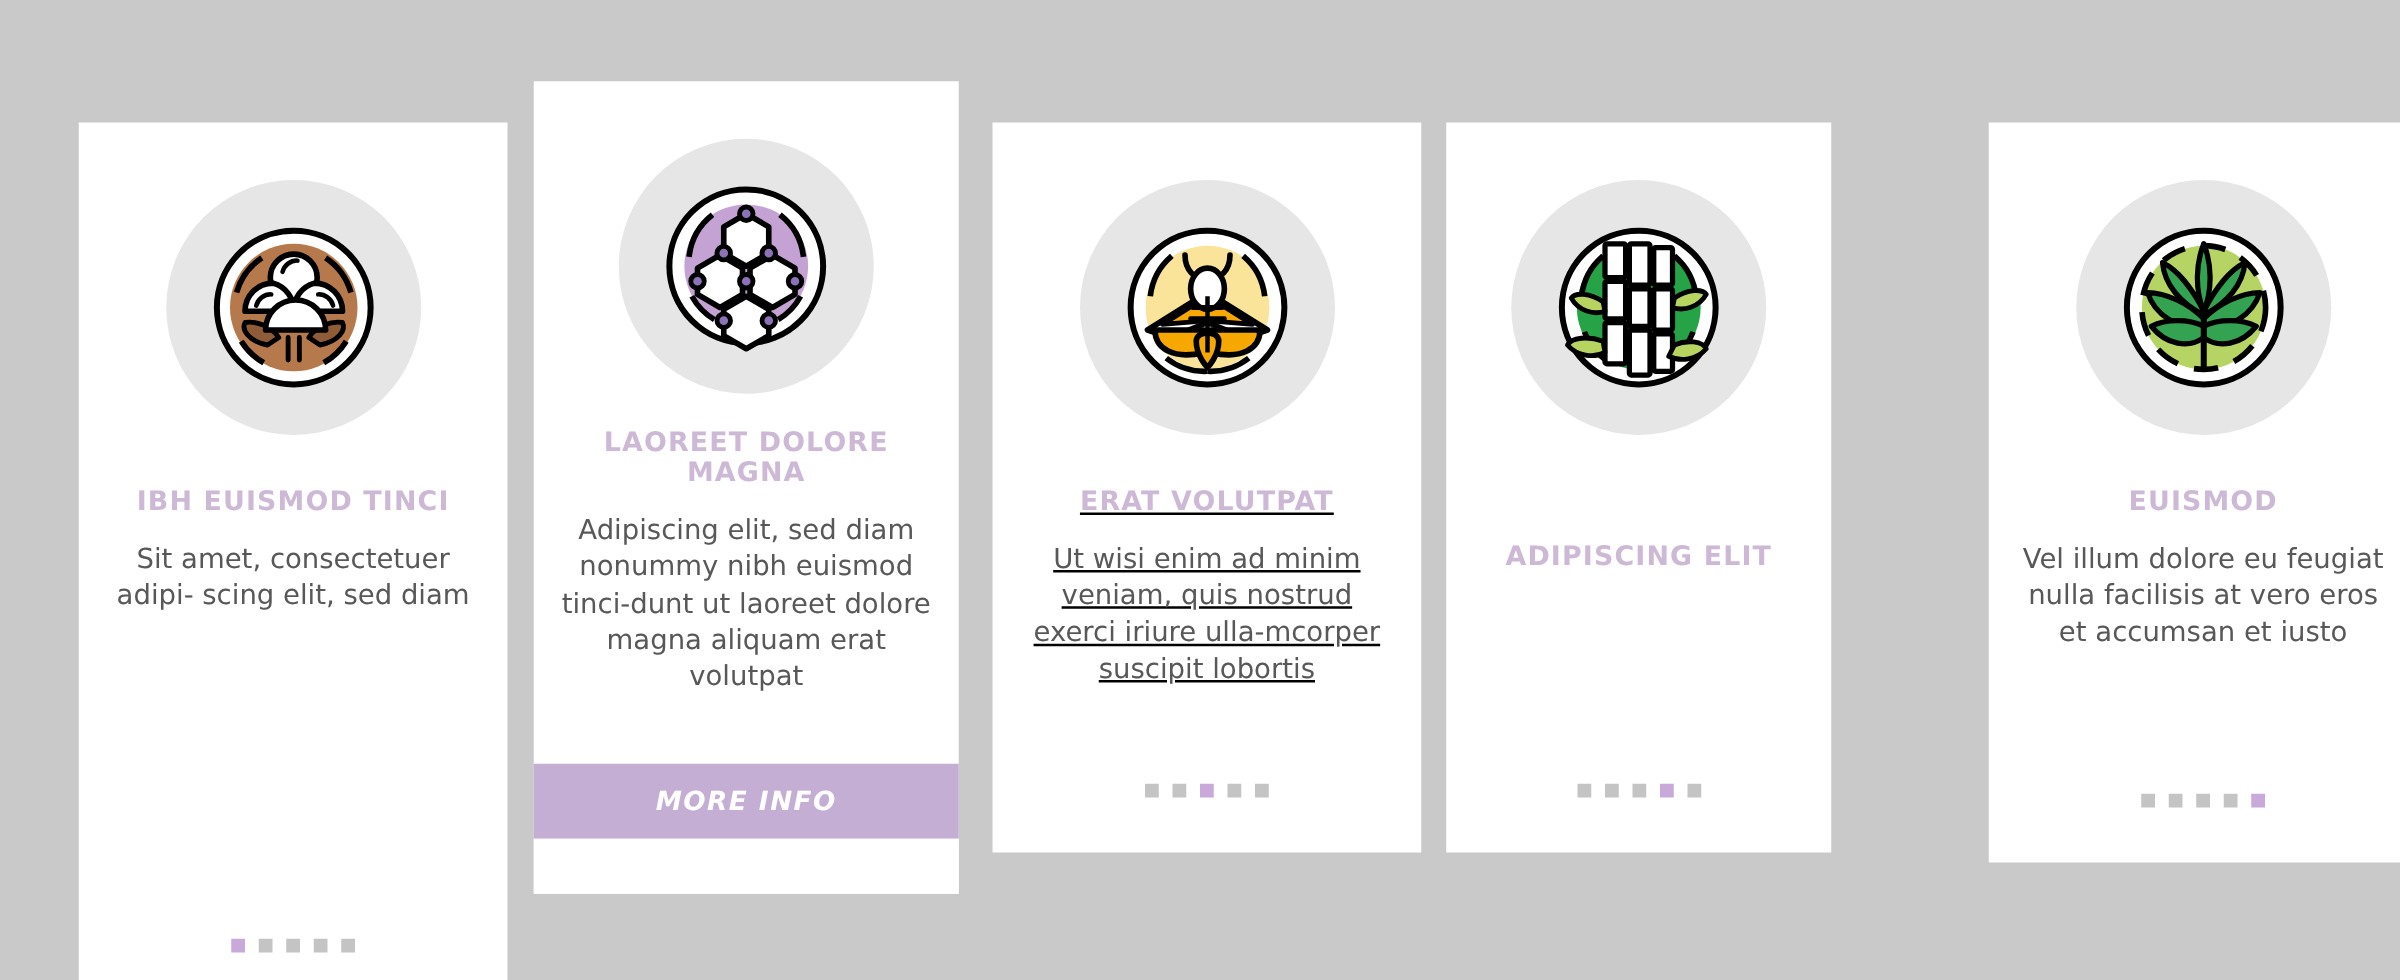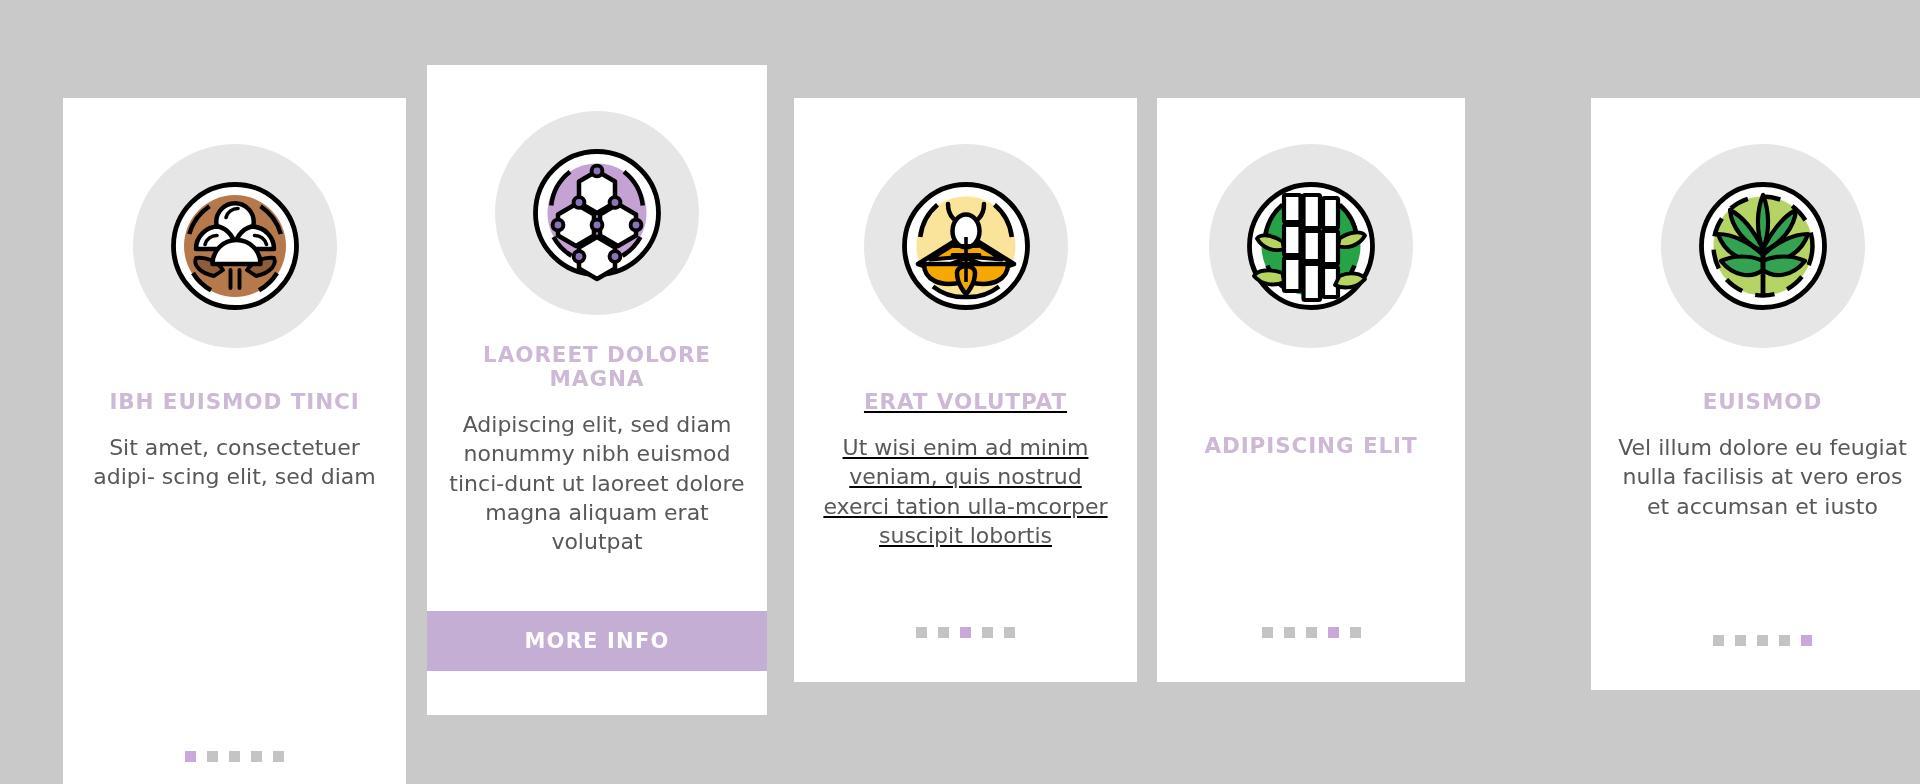--- a/index.html
+++ b/index.html
@@ -106,20 +106,21 @@
     text-align: center;
     font-size: 21px;
     font-weight: bold;
     letter-spacing: 1.2px;
     padding: 18px 0 18px 0;
     box-sizing: border-box;
     cursor: pointer;
     border: none;
     font-family: inherit;
     text-transform: uppercase;
+    font-style: italic;
   }
   .btn-tail { height: 44px; width: 100%; background: #ffffff; }
 </style>
 </head>
 <body>
 
 <div class="stage">
 
   <div class="card card-1">
     <div class="icon-wrap">
@@ -215,21 +216,21 @@
           <path d="M22 62 C22 72 32 78 48 74 L48 62 Z" fill="#f7a800" stroke="#000000" stroke-width="3" stroke-linejoin="round"></path>
           <path d="M78 62 C78 72 68 78 52 74 L52 62 Z" fill="#f7a800" stroke="#000000" stroke-width="3" stroke-linejoin="round"></path>
           <ellipse cx="50" cy="40" rx="9" ry="11" fill="#ffffff" stroke="#000000" stroke-width="3"></ellipse>
           <path d="M42 50 L58 50 M41 56 L59 56" stroke="#000000" stroke-width="2.6" stroke-linecap="round"></path>
           <path d="M44 68 C44 62 56 62 56 68 C56 76 50 82 50 82 C50 82 44 76 44 68 Z" fill="#f7a800" stroke="#000000" stroke-width="3" stroke-linejoin="round"></path>
           <path d="M50 44 L50 74" stroke="#000000" stroke-width="2.4"></path>
         </svg>
       </div>
     </div>
     <div class="card-title">ERAT VOLUTPAT</div>
-    <div class="card-body">Ut wisi enim ad minim veniam, quis nostrud exerci tation ulla-mcorper suscipit lobortis</div>
+    <div class="card-body">Ut wisi enim ad minim veniam, quis nostrud exerci iriure ulla-mcorper suscipit lobortis</div>
     <div class="spacer"></div>
     <div class="dots">
       <span class="dot"></span>
       <span class="dot"></span>
       <span class="dot active"></span>
       <span class="dot"></span>
       <span class="dot"></span>
     </div>
   </div>
 

